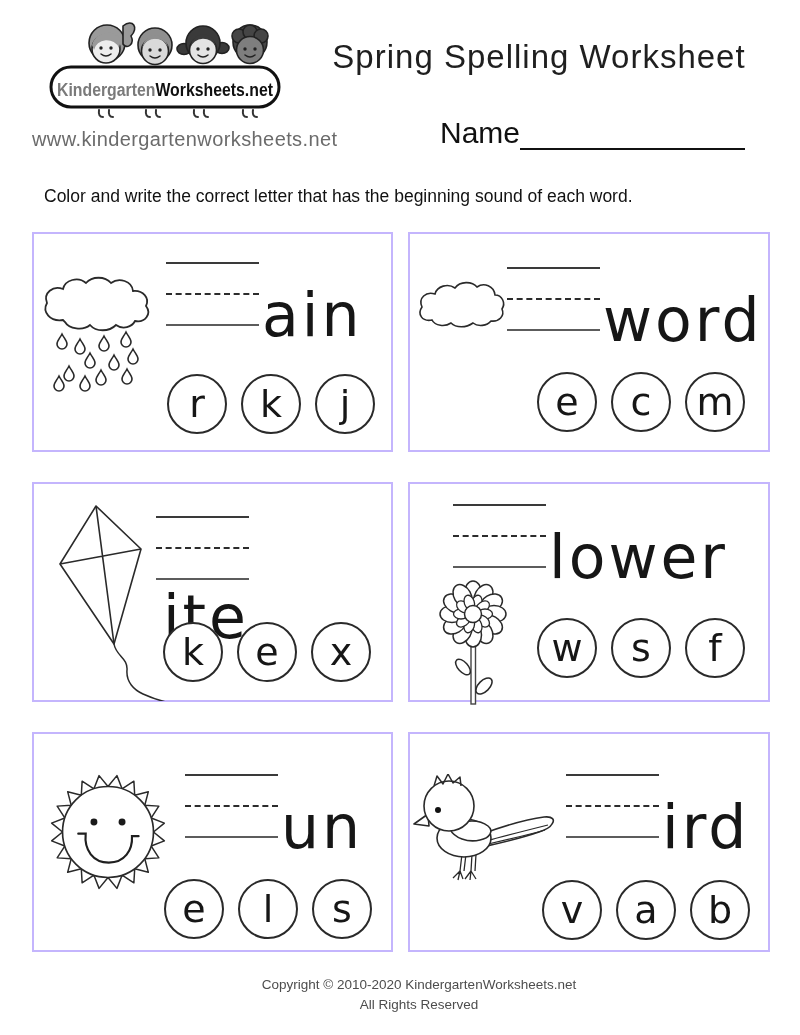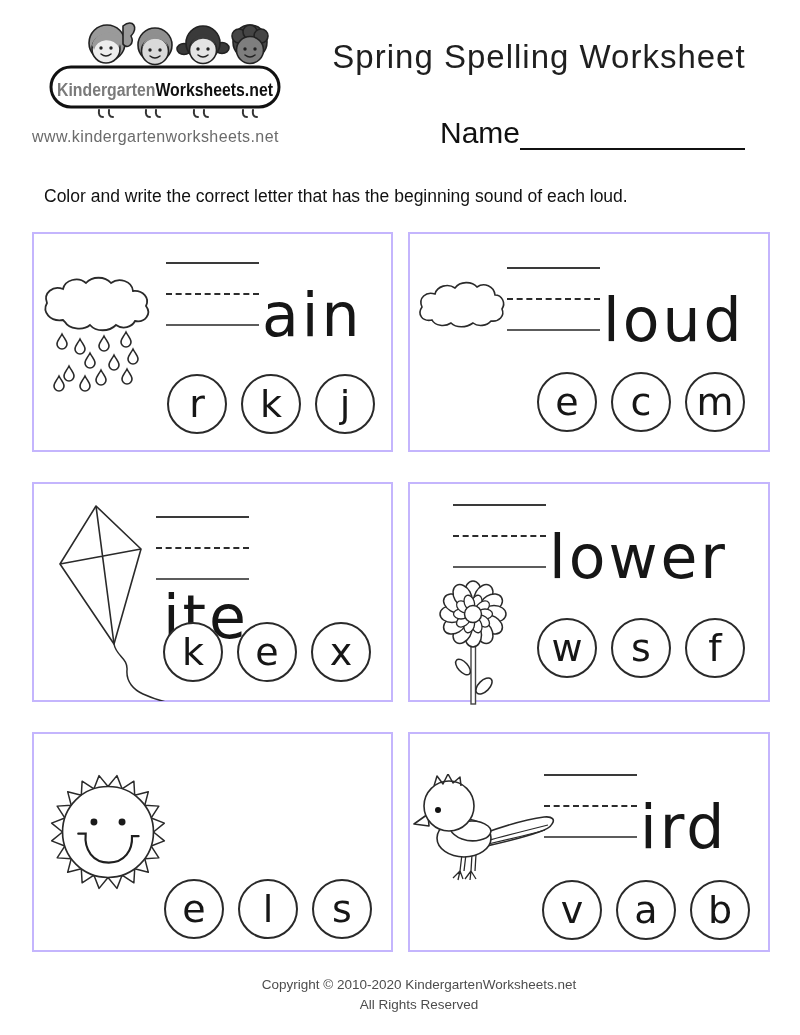--- a/index.html
+++ b/index.html
@@ -2,21 +2,21 @@
 <html><head>
 <meta charset="utf-8">
 <style>
   html,body{margin:0;padding:0;background:#fff;}
   .page{position:relative;width:800px;height:1035px;background:#fff;
         font-family:"Liberation Sans",sans-serif;color:#1a1a1a;overflow:hidden;}
 
   
   .logo-wrap{position:absolute;left:45px;top:14px;width:240px;}
   .www{position:absolute;left:32px;top:128px;width:266px;text-align:left;
-       font-size:16px;letter-spacing:.4px;color:#6b6b6b;}
+       font-size:20px;letter-spacing:.4px;color:#6b6b6b;}
   .title{position:absolute;left:295px;top:34px;width:480px;margin:4px;text-align:center;
          font-size:33px;font-weight:400;letter-spacing:1px;color:#1f1f1f;}
   .name-row{position:absolute;left:440px;top:112px;display:flex;align-items:flex-end;}
   .name-label{font-size:30px;color:#111;}
   .name-line{display:inline-block;width:225px;height:36px;border-bottom:2.5px solid #111;}
 
   .instructions{position:absolute;left:44px;top:186px;width:720px;margin:0;
                 font-size:17.5px;color:#111;}
 
   
@@ -37,21 +37,21 @@
   .choice{width:60px;height:60px;border:2px solid #2a2a2a;border-radius:50%;
           display:flex;align-items:center;justify-content:center;box-sizing:border-box;
           font-family:"DejaVu Sans",sans-serif;font-size:38px;color:#161616;background:#fff;}
 
   
   .card-rain   .pic{left:4px;top:40px;}   .card-rain   .writing{left:132px;top:28px;} .card-rain   .choices{left:133px;top:140px;}
   .card-cloud  .pic{left:6px;top:42px;}   .card-cloud  .writing{left:97px;top:33px;}  .card-cloud  .choices{left:127px;top:138px;}
   .card-kite   .pic{left:10px;top:12px;}  .card-kite   .writing{left:122px;top:32px;flex-direction:column;} .card-kite   .choices{left:129px;top:138px;}
   .card-flower .pic{left:28px;top:96px;}  .card-flower .writing{left:43px;top:20px;}  .card-flower .choices{left:127px;top:134px;}
   .card-sun    .pic{left:12px;top:36px;}  .card-sun    .writing{left:151px;top:40px;} .card-sun    .choices{left:130px;top:145px;}
-  .card-bird   .pic{left:2px;top:40px;}   .card-bird   .writing{left:134px;top:40px;text-align:center;} .card-bird   .choices{left:132px;top:146px;}
+  .card-bird   .pic{left:2px;top:40px;}   .card-bird   .writing{left:156px;top:40px;text-align:center;} .card-bird   .choices{left:132px;top:146px;}
 
   
   .footer{position:absolute;left:0;top:975px;width:800px;text-align:center;
           color:#4d4d4d;font-size:13.5px;line-height:1.45;padding-left:19px;}
 </style>
 </head>
 <body>
 
 <div class="page">
 
@@ -115,21 +115,21 @@
   </div>
   <div class="www">www.kindergartenworksheets.net</div>
 
   <h1 class="title">Spring Spelling Worksheet</h1>
 
   <div class="name-row">
     <span class="name-label">Name</span>
     <span class="name-line"></span>
   </div>
 
-  <p class="instructions">Color and write the correct letter that has the beginning sound of each loud.</p>
+  <p class="instructions">Color and write the correct letter that has the beginning sound of each word.</p>
 
   <main class="grid">
 
     <section class="card card-rain">
       <svg class="pic" width="118" height="118" viewBox="0 0 118 118">
         <path d="M25,46 C12,48 4,38 9,29 C5,19 15,11 25,15 C27,6 40,2 48,9 C54,2 67,2 73,9 C81,3 94,7 95,17 C105,16 112,24 108,32 C114,40 107,49 97,47 C94,53 85,56 78,51 C71,58 58,58 52,51 C45,57 31,55 27,48 Z" fill="#fff" stroke="#2a2a2a" stroke-width="1.8"></path>
         <g fill="#fff" stroke="#2a2a2a" stroke-width="1.6">
           <path transform="translate(24,66)" d="M0,-6 C2,-2 5,1 5,4 A5,5 0 1 1 -5,4 C-5,1 -2,-2 0,-6 Z"></path>
           <path transform="translate(42,71)" d="M0,-6 C2,-2 5,1 5,4 A5,5 0 1 1 -5,4 C-5,1 -2,-2 0,-6 Z"></path>
           <path transform="translate(66,68)" d="M0,-6 C2,-2 5,1 5,4 A5,5 0 1 1 -5,4 C-5,1 -2,-2 0,-6 Z"></path>
@@ -168,21 +168,21 @@
     <section class="card card-cloud">
       <svg class="pic" width="92" height="60" viewBox="0 0 92 60">
         <path d="M16,44 C6,46 1,38 6,31 C2,22 10,15 19,18 C21,10 32,7 39,12 C44,5 56,5 61,11 C68,6 78,10 79,19 C86,19 90,27 86,33 C89,40 83,46 75,45 C71,50 62,51 57,47 C50,52 40,52 35,47 C29,51 19,50 16,44 Z" fill="#fff" stroke="#2a2a2a" stroke-width="1.6"></path>
       </svg>
       <div class="writing">
         <div class="lines">
           <div class="ln"></div>
           <div class="ln dashed"></div>
           <div class="ln bottom"></div>
         </div>
-        <div class="word">loud</div>
+        <div class="word">word</div>
       </div>
       <div class="choices">
         <div class="choice">
             <span>e</span>
           </div>
         <div class="choice">
             <span>c</span>
           </div>
         <div class="choice">
             <span>m</span>
@@ -276,20 +276,28 @@
     </section>
 
     <section class="card card-sun">
       <svg class="pic" width="124" height="124" viewBox="0 0 150 150">
         <path fill="#fff" stroke="#2a2a2a" stroke-width="1.8" stroke-linejoin="round" d="M130,75 L143.2,85.8 L127.3,92 L136.5,106.3 L119.5,107.3 L123.8,123.8 L107.3,119.5 L106.3,136.5 L92,127.3 L85.8,143.2 L75,130 L64.2,143.2 L58,127.3 L43.7,136.5 L42.7,119.5 L26.2,123.8 L30.5,107.3 L13.5,106.3 L22.7,92 L6.8,85.8 L20,75 L6.8,64.2 L22.7,58 L13.5,43.7 L30.5,42.7 L26.2,26.2 L42.7,30.5 L43.7,13.5 L58,22.7 L64.2,6.8 L75,20 L85.8,6.8 L92,22.7 L106.3,13.5 L107.3,30.5 L123.8,26.2 L119.5,42.7 L136.5,43.7 L127.3,58 L143.2,64.2 Z"></path>
         <circle cx="75" cy="75" r="55" fill="#fff" stroke="#2a2a2a" stroke-width="2"></circle>
         <circle cx="58" cy="63" r="4.2" fill="#1a1a1a"></circle>
         <circle cx="92" cy="63" r="4.2" fill="#1a1a1a"></circle>
         <path d="M39,77 L48,77 C46,97 57,112 76,112 C95,112 105,97 104,80 L112,80" fill="none" stroke="#1f1f1f" stroke-width="2.6" stroke-linecap="round"></path>
       </svg>
+      <div class="writing">
+        <div class="lines">
+          <div class="ln"></div>
+          <div class="ln dashed"></div>
+          <div class="ln bottom"></div>
+        </div>
+        <div class="word">un</div>
+      </div>
       <div class="choices">
         <div class="choice">
             <span>e</span>
           </div>
         <div class="choice">
             <span>l</span>
           </div>
         <div class="choice">
             <span>s</span>
           </div>

